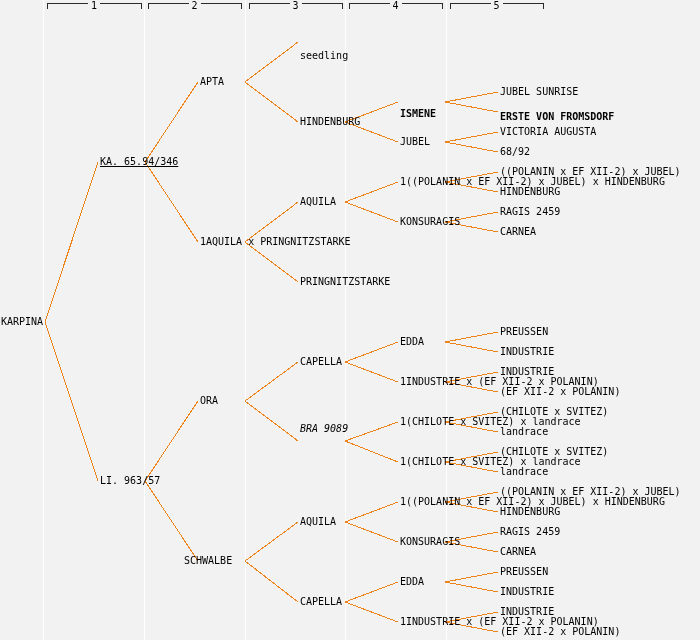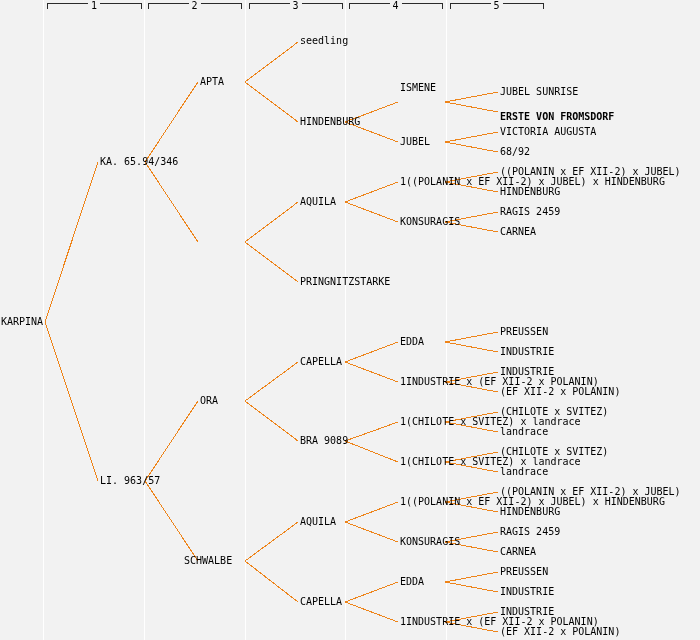--- a/index.html
+++ b/index.html
@@ -92,34 +92,35 @@
       <line x1="445" y1="622" x2="498" y2="612" stroke="#ee8419" stroke-width="1"></line>
       <line x1="445" y1="622" x2="498" y2="632" stroke="#ee8419" stroke-width="1"></line>
     </svg>
 
 <div class="gen-num" style="left: 94px; background: rgb(242, 242, 242);">1</div>
     <div class="gen-num" style="left: 194.5px; background: rgb(242, 242, 242);">2</div>
     <div class="gen-num" style="left: 295.5px; background: rgb(242, 242, 242);">3</div>
     <div class="gen-num" style="left: 395.5px; background: rgb(242, 242, 242);">4</div>
     <div class="gen-num" style="left: 496.5px; background: rgb(242, 242, 242);">5</div>
     <div class="node" style="left: 1px; top: 315px;">KARPINA</div>
-    <div class="node" style="left: 100px; top: 155px;">KA. 65.94/346</div>
+    <div class="node" style="left: 100px; top: 155px; text-decoration: underline;">KA. 65.94/346</div>
     <div class="node" style="left: 100px; top: 474px;">LI. 963/57</div>
     <div class="node" style="left: 200px; top: 75px;">APTA</div>
+    <div class="node" style="left: 200px; top: 235px;">1AQUILA x PRINGNITZSTARKE</div>
     <div class="node" style="left: 200px; top: 394px;">ORA</div>
     <div class="node" style="left: 184px; top: 554px;">SCHWALBE</div>
-    <div class="node" style="left: 300px; top: 34px;">seedling</div>
+    <div class="node" style="left: 300px; top: 49px;">seedling</div>
     <div class="node" style="left: 300px; top: 115px;">HINDENBURG</div>
     <div class="node" style="left: 300px; top: 195px;">AQUILA</div>
     <div class="node" style="left: 300px; top: 275px;">PRINGNITZSTARKE</div>
     <div class="node" style="left: 300px; top: 355px;">CAPELLA</div>
-    <div class="node" style="left: 300px; top: 434px;">BRA 9089</div>
+    <div class="node" style="left: 300px; top: 422px; font-style: italic;">BRA 9089</div>
     <div class="node" style="left: 300px; top: 515px;">AQUILA</div>
     <div class="node" style="left: 300px; top: 595px;">CAPELLA</div>
-    <div class="node" style="left: 400px; top: 81px;">ISMENE</div>
+    <div class="node" style="left: 400px; top: 107px; font-weight: bold;">ISMENE</div>
     <div class="node" style="left: 400px; top: 135px;">JUBEL</div>
     <div class="node" style="left: 400px; top: 175px;">1((POLANIN x EF XII-2) x JUBEL) x HINDENBURG</div>
     <div class="node" style="left: 400px; top: 215px;">KONSURAGIS</div>
     <div class="node" style="left: 400px; top: 335px;">EDDA</div>
     <div class="node" style="left: 400px; top: 375px;">1INDUSTRIE x (EF XII-2 x POLANIN)</div>
     <div class="node" style="left: 400px; top: 415px;">1(CHILOTE x SVITEZ) x landrace</div>
     <div class="node" style="left: 400px; top: 455px;">1(CHILOTE x SVITEZ) x landrace</div>
     <div class="node" style="left: 400px; top: 495px;">1((POLANIN x EF XII-2) x JUBEL) x HINDENBURG</div>
     <div class="node" style="left: 400px; top: 535px;">KONSURAGIS</div>
     <div class="node" style="left: 400px; top: 575px;">EDDA</div>

